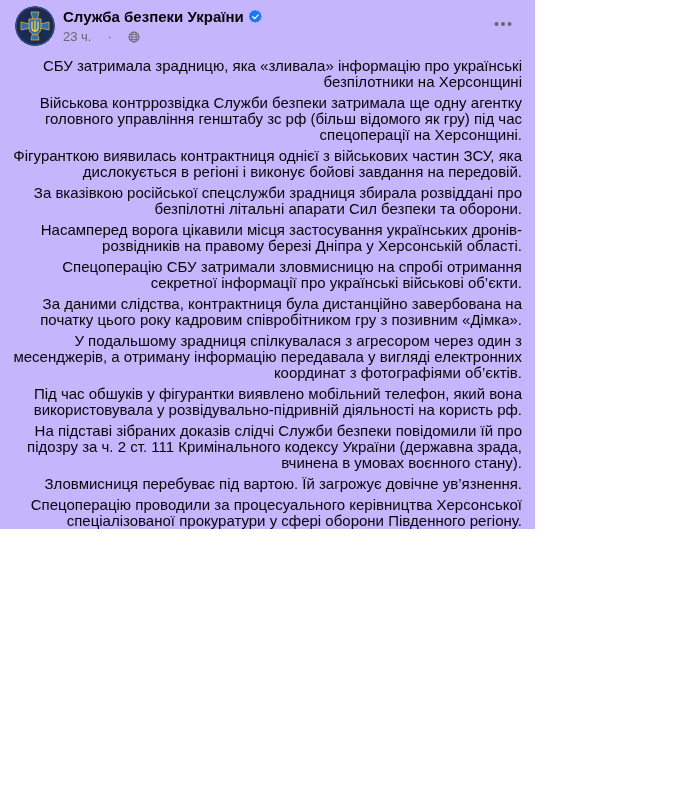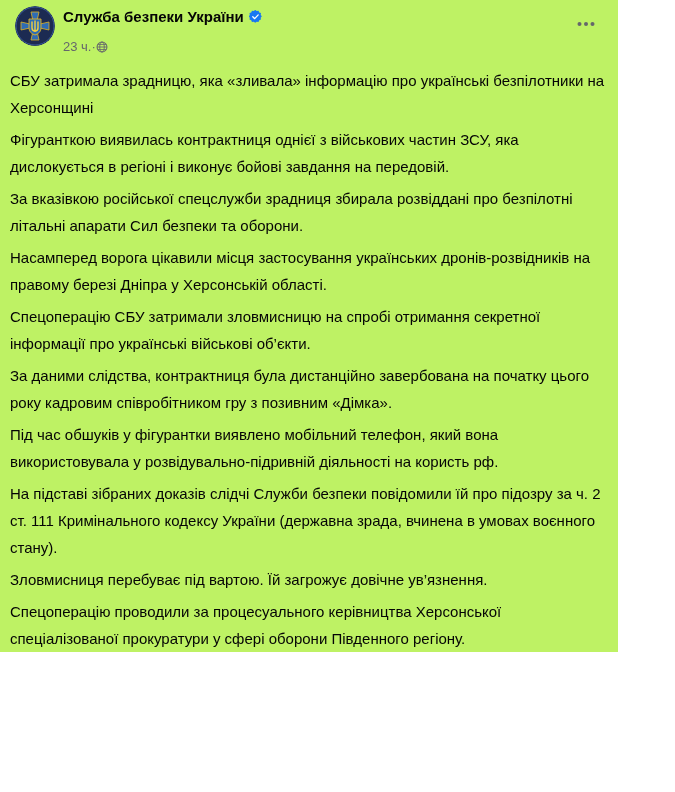--- a/index.html
+++ b/index.html
@@ -8,22 +8,23 @@
     background: #ffffff;
   }
   body {
     width: 675px;
     height: 792px;
     overflow: hidden;
     font-family: "Liberation Sans", sans-serif;
     color: #050505;
   }
   .post {
-    width: 618px;
-    background: #bef264;
+    width: 535px;
+    background: #c4b5fd;
+    text-align: right;
   }
   .post-header {
     display: flex;
     align-items: flex-start;
     padding: 6px 16px 0 15px;
   }
   .avatar-wrap {
     width: 40px;
     height: 40px;
     flex: 0 0 40px;
@@ -52,22 +53,22 @@
   }
   .verified-badge {
     display: inline-block;
     width: 13px;
     height: 13px;
     flex: 0 0 13px;
   }
   .timestamp-row {
     display: flex;
     align-items: center;
-    gap: 0;
-    margin-top: 13px;
+    gap: 16px;
+    margin-top: 3px;
     font-size: 13px;
     color: #65676B;
     line-height: 16px;
   }
   .timestamp {
     cursor: pointer;
   }
   .dot-sep {
     color: #65676B;
   }
@@ -86,21 +87,21 @@
     align-items: center;
     justify-content: center;
     cursor: pointer;
     background: transparent;
     border: none;
     padding: 0;
   }
   .post-body {
     padding: 12px 13px 0 10px;
     font-size: 15px;
-    line-height: 27px;
+    line-height: 16px;
     color: #050505;
   }
   .para {
     margin: 0 0 5px 0;
     white-space: pre-wrap;
   }
 </style>
 </head>
 <body>
 
@@ -156,24 +157,26 @@
         <circle cx="3.5" cy="10" r="2" fill="#65676B"></circle>
         <circle cx="10" cy="10" r="2" fill="#65676B"></circle>
         <circle cx="16.5" cy="10" r="2" fill="#65676B"></circle>
       </svg>
     </button>
 
   </div>
 
   <div class="post-body">
       <div class="para">СБУ затримала зрадницю, яка «зливала» інформацію про українські безпілотники на Херсонщині</div>
+      <div class="para">Військова контррозвідка Служби безпеки затримала ще одну агентку головного управління генштабу зс рф (більш відомого як гру) під час спецоперації на Херсонщині.</div>
       <div class="para">Фігуранткою виявилась контрактниця однієї з військових частин ЗСУ, яка дислокується в регіоні і виконує бойові завдання на передовій.</div>
       <div class="para">За вказівкою російської спецслужби зрадниця збирала розвіддані про безпілотні літальні апарати Сил безпеки та оборони.</div>
       <div class="para">Насамперед ворога цікавили місця застосування українських дронів-розвідників на правому березі Дніпра у Херсонській області.</div>
       <div class="para">Спецоперацію СБУ затримали зловмисницю на спробі отримання секретної інформації про українські військові об’єкти.</div>
       <div class="para">За даними слідства, контрактниця була дистанційно завербована на початку цього року кадровим співробітником гру з позивним «Дімка».</div>
+      <div class="para">У подальшому зрадниця спілкувалася з агресором через один з месенджерів, а отриману інформацію передавала у вигляді електронних координат з фотографіями об’єктів.</div>
       <div class="para">Під час обшуків у фігурантки виявлено мобільний телефон, який вона використовувала у розвідувально-підривній діяльності на користь рф.</div>
       <div class="para">На підставі зібраних доказів слідчі Служби безпеки повідомили їй про підозру за ч. 2 ст. 111 Кримінального кодексу України (державна зрада, вчинена в умовах воєнного стану).</div>
       <div class="para">Зловмисниця перебуває під вартою. Їй загрожує довічне ув’язнення.</div>
       <div class="para">Спецоперацію проводили за процесуального керівництва Херсонської спеціалізованої прокуратури у сфері оборони Південного регіону.</div>
     </div>
 
 </div>
 
 </body></html>

